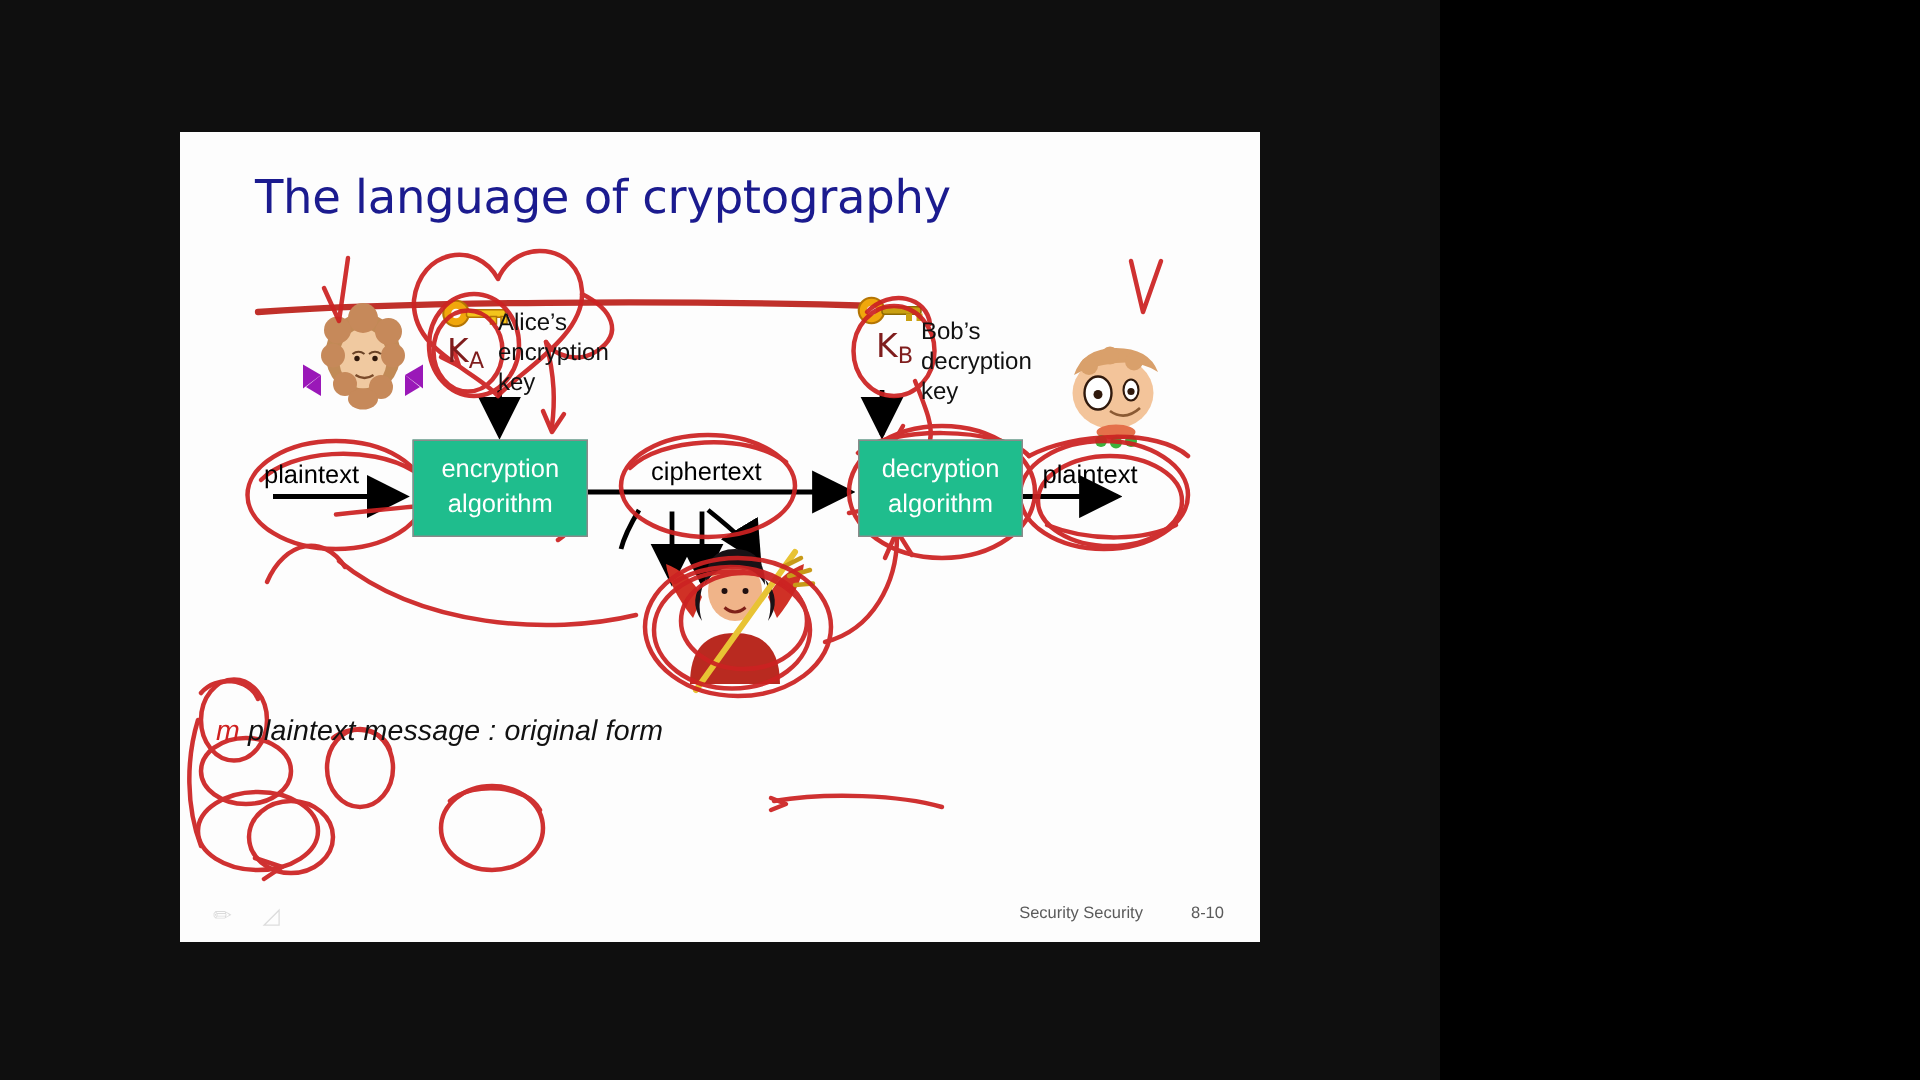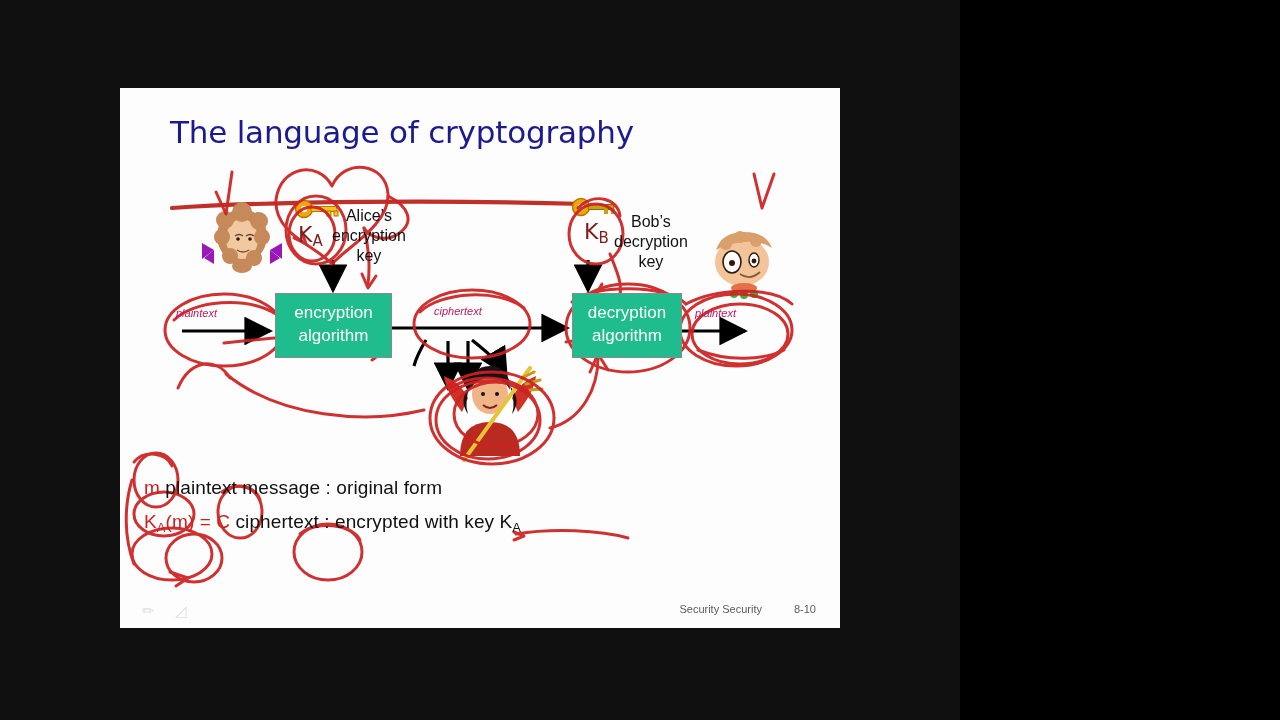--- a/index.html
+++ b/index.html
@@ -20,21 +20,21 @@
     position:absolute;left:960px;top:0;width:320px;height:720px;
     background:#000000;
   }
   
   #slide{
     position:absolute;left:120px;top:88px;width:720px;height:540px;
     background:#fdfdfd;
     overflow:hidden;
   }
   #slide-svg{position:absolute;left:0;top:0;width:720px;height:540px;}
-  .slide-txt{position:absolute;white-space:pre;text-align:center;}
+  .slide-txt{position:absolute;white-space:pre;}
 
   
   #slide-title{
     left:50px;top:26px;
     font-size:31px;color:#1b1b8f;
     font-family:"DejaVu Sans", sans-serif;
     letter-spacing:-0.2px;
   }
   
   .key-caption{font-size:16px;color:#111;line-height:20px;}
@@ -54,27 +54,27 @@
     font-size:17px;
     text-align:center;
     line-height:23px;
     padding-top:7px;
     box-sizing:border-box;
   }
   #encryption-box{left:155px;top:205px;width:117px;height:65px;}
   #decryption-box{left:452px;top:205px;width:110px;height:65px;}
 
   
-  .flow-label{font-size:11px;color:#be185d;font-style:italic;}
+  .flow-label{font-size:17px;color:#000000;}
   #plaintext-left{left:56px;top:219px;}
   #ciphertext-mid{left:314px;top:217px;}
   #plaintext-right{left:575px;top:219px;}
 
   
-  .def-line{font-size:19px;color:#111;line-height:34px;letter-spacing:0.1px;}
+  .def-line{font-size:19px;color:#111;line-height:34px;letter-spacing:0.1px;font-style:italic;}
   #def1{left:24px;top:383px;}
   #def2{left:24px;top:417px;}
   #def3{left:22px;top:452px;}
   .red-tok{color:#cf2020;}
   .sub{font-size:13px;vertical-align:-4px;}
 
   
   #slide-footer{
     position:absolute;right:24px;bottom:13px;
     font-size:11px;color:#5b5b5b;
@@ -291,21 +291,20 @@
 
       <div class="algo-box" id="encryption-box">encryption<br>algorithm</div>
       <div class="algo-box" id="decryption-box">decryption<br>algorithm</div>
 
       <div class="slide-txt flow-label" id="plaintext-left">plaintext</div>
       <div class="slide-txt flow-label" id="ciphertext-mid">ciphertext</div>
       <div class="slide-txt flow-label" id="plaintext-right">plaintext</div>
 
       <div class="slide-txt def-line" id="def1"><span class="red-tok">m</span><span> plaintext message : original form</span></div>
 
-      <div class="slide-txt def-line" id="def2"><span class="red-tok">K</span><span class="red-tok sub">A</span><span class="red-tok">(m) = C</span><span> ciphertext : encrypted with key K</span><span class="sub">A</span></div>
 
 
       <div id="slide-footer"><span>Security Security</span><span id="footer-page">8-10</span></div>
 
       <div id="annot-tools">
         <span>✏</span>
         <span>◿</span>
       </div>
     </div>
 

